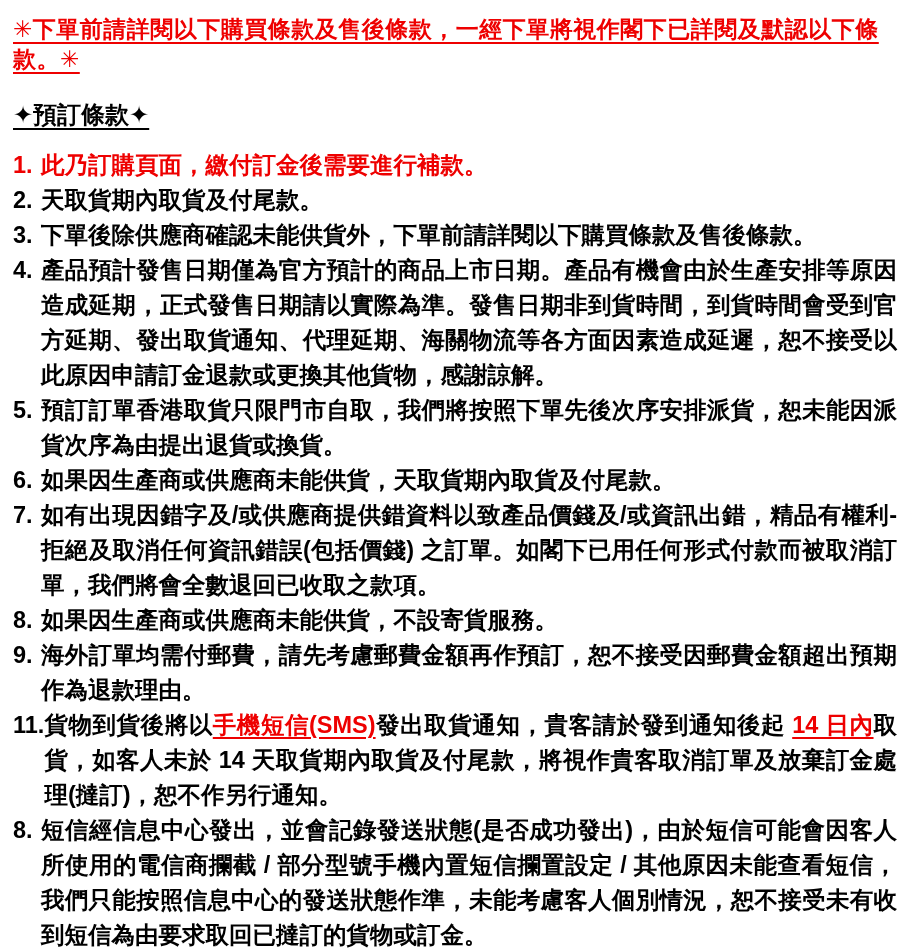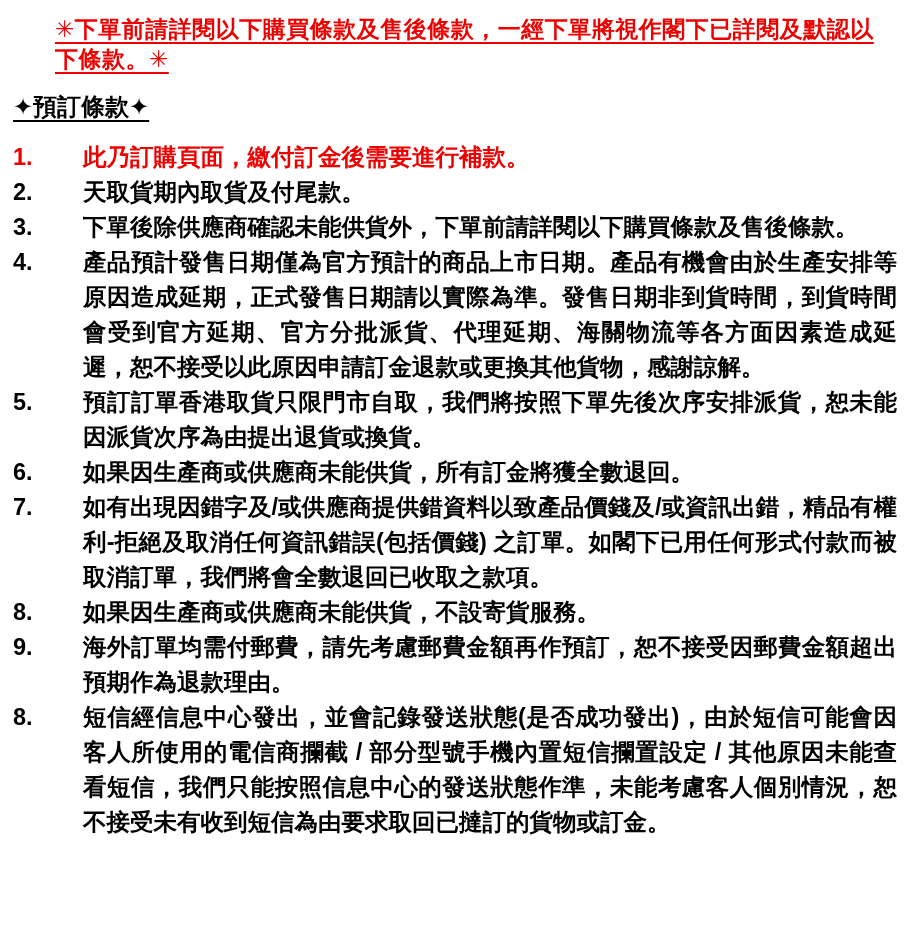--- a/index.html
+++ b/index.html
@@ -13,26 +13,25 @@
   .page { padding:14px 16px 0 13px; }
 
   .notice {
     color:#ee0000;
     font-size:23px;
     line-height:30px;
     text-decoration:underline;
     text-decoration-thickness:2px;
     text-underline-offset:5px;
     letter-spacing:0.5px;
-    margin-left:42px;
   }
 
   .section-heading {
     display:inline-block;
-    margin-top:18px;
+    margin-top:26px;
     color:#000000;
     font-size:24px;
     line-height:30px;
     text-decoration:underline;
     text-decoration-thickness:2px;
     text-underline-offset:5px;
   }
 
   .terms-list {
     margin-top:18px;
@@ -40,21 +39,20 @@
     line-height:35px;
   }
   .term-item { display:flex; align-items:flex-start; }
   .term-item .num {
     flex:0 0 28px;
     white-space:nowrap;
   }
   .term-item .body {
     flex:1;
     text-align:justify;
-    margin-left:42px;
   }
   .term-item.red .num,
   .seg.red { color:#ee0000; }
   .seg.red-underline {
     color:#ee0000;
     text-decoration:underline;
     text-decoration-thickness:2px;
     text-underline-offset:4px;
   }
 </style>
@@ -76,40 +74,44 @@
       <div class="term-item">
         <span class="num">2.</span>
         <span class="body"><span class="seg normal">天取貨期內取貨及付尾款。</span></span>
       </div>
       <div class="term-item">
         <span class="num">3.</span>
         <span class="body"><span class="seg normal">下單後除供應商確認未能供貨外，下單前請詳閱以下購買條款及售後條款。</span></span>
       </div>
       <div class="term-item">
         <span class="num">4.</span>
-        <span class="body"><span class="seg normal">產品預計發售日期僅為官方預計的商品上市日期。產品有機會由於生產安排等原因造成延期，正式發售日期請以實際為準。發售日期非到貨時間，到貨時間會受到官方延期、官方分批派貨、代理延期、海關物流等各方面因素造成延遲，恕不接受以此原因申請訂金退款或更換其他貨物，感謝諒解。</span></span>
+        <span class="body"><span class="seg normal">產品預計發售日期僅為官方預計的商品上市日期。產品有機會由於生產安排等原因造成延期，正式發售日期請以實際為準。發售日期非到貨時間，到貨時間會受到官方延期、發出取貨通知、代理延期、海關物流等各方面因素造成延遲，恕不接受以此原因申請訂金退款或更換其他貨物，感謝諒解。</span></span>
       </div>
       <div class="term-item">
         <span class="num">5.</span>
         <span class="body"><span class="seg normal">預訂訂單香港取貨只限門市自取，我們將按照下單先後次序安排派貨，恕未能因派貨次序為由提出退貨或換貨。</span></span>
       </div>
       <div class="term-item">
         <span class="num">6.</span>
-        <span class="body"><span class="seg normal">如果因生產商或供應商未能供貨，所有訂金將獲全數退回。</span></span>
+        <span class="body"><span class="seg normal">如果因生產商或供應商未能供貨，天取貨期內取貨及付尾款。</span></span>
       </div>
       <div class="term-item">
         <span class="num">7.</span>
         <span class="body"><span class="seg normal">如有出現因錯字及/或供應商提供錯資料以致產品價錢及/或資訊出錯，精品有權利-拒絕及取消任何資訊錯誤(包括價錢) 之訂單。如閣下已用任何形式付款而被取消訂單，我們將會全數退回已收取之款項。</span></span>
       </div>
       <div class="term-item">
         <span class="num">8.</span>
         <span class="body"><span class="seg normal">如果因生產商或供應商未能供貨，不設寄貨服務。</span></span>
       </div>
       <div class="term-item">
         <span class="num">9.</span>
         <span class="body"><span class="seg normal">海外訂單均需付郵費，請先考慮郵費金額再作預訂，恕不接受因郵費金額超出預期作為退款理由。</span></span>
       </div>
       <div class="term-item">
+        <span class="num">11.</span>
+        <span class="body"><span class="seg normal">貨物到貨後將以</span><span class="seg red-underline">手機短信(SMS)</span><span class="seg normal">發出取貨通知，貴客請於發到通知後起 </span><span class="seg red-underline">14 日內</span><span class="seg normal">取貨，如客人未於 14 天取貨期內取貨及付尾款，將視作貴客取消訂單及放棄訂金處理(撻訂)，恕不作另行通知。</span></span>
+      </div>
+      <div class="term-item">
         <span class="num">8.</span>
         <span class="body"><span class="seg normal">短信經信息中心發出，並會記錄發送狀態(是否成功發出)，由於短信可能會因客人所使用的電信商攔截 / 部分型號手機內置短信攔置設定 / 其他原因未能查看短信，我們只能按照信息中心的發送狀態作準，未能考慮客人個別情況，恕不接受未有收到短信為由要求取回已撻訂的貨物或訂金。</span></span>
       </div>
     </div>
 </div>
 
 </body></html>

